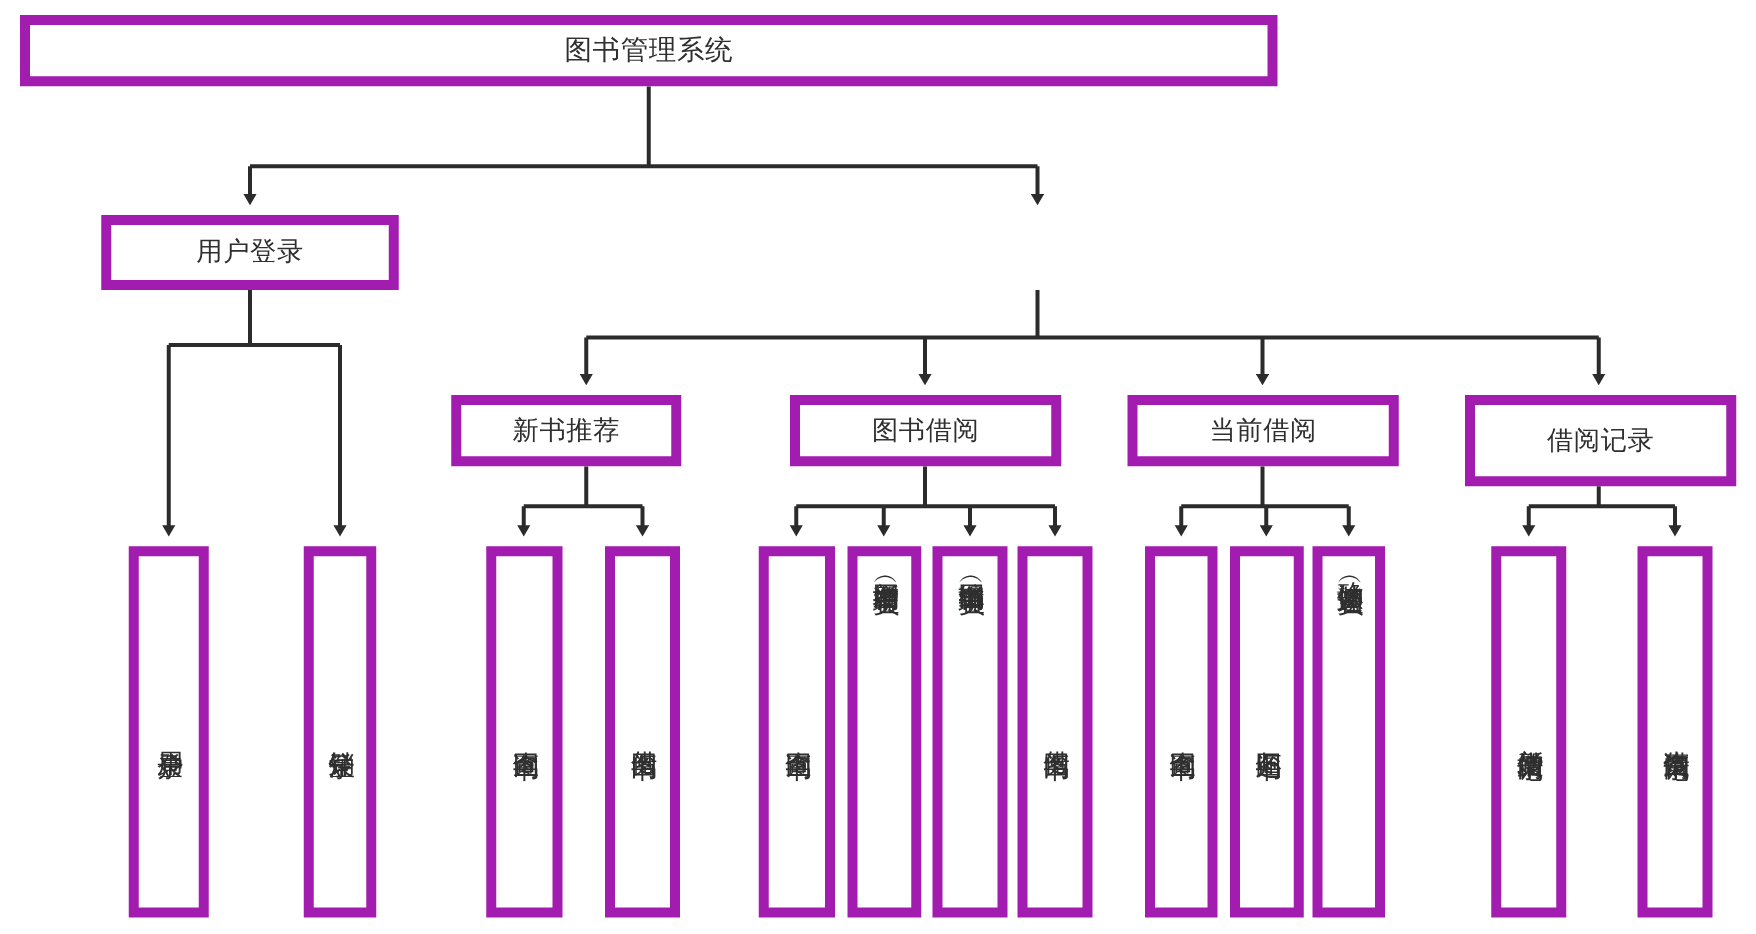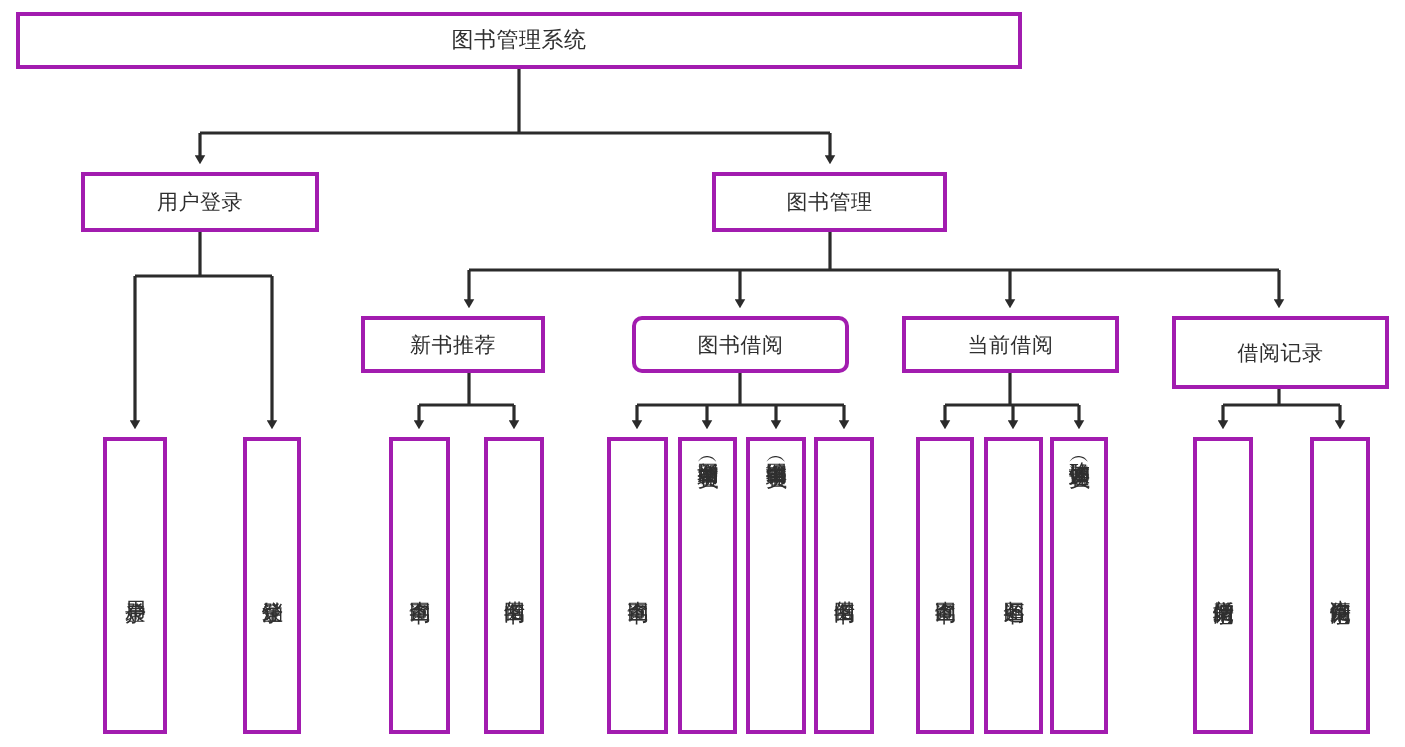--- a/index.html
+++ b/index.html
@@ -20,21 +20,21 @@
   #diagram-svg {
     position: absolute;
     left: 0;
     top: 0;
     width: 1405px;
     height: 747px;
   }
   .node-box {
     position: absolute;
     box-sizing: border-box;
-    border: 4px solid #a21caf;
+    border: 8px solid #a21caf;
     background: #ffffff;
     display: flex;
     align-items: center;
     justify-content: center;
     overflow: hidden;
   }
   .node-label-h {
     font-size: 21px;
     color: #2f2f2f;
     line-height: 1.1;
@@ -138,28 +138,25 @@
     </g>
   </svg>
 
   <div class="node-box" style="left:16px; top:12px; width:1006px; height:57px;">
     <span class="node-label-h root">图书管理系统</span>
   </div>
 
   <div class="node-box" style="left:81px; top:172px; width:238px; height:60px;">
     <span class="node-label-h">用户登录</span>
   </div>
-  <div class="node-box" style="left:712px; top:172px; width:235px; height:60px;">
-    <span class="node-label-h">图书管理</span>
-  </div>
 
   <div class="node-box" style="left:361px; top:316px; width:184px; height:57px;">
     <span class="node-label-h">新书推荐</span>
   </div>
-  <div class="node-box" style="left:632px; top:316px; width:217px; height:57px;border-radius:10px;">
+  <div class="node-box" style="left:632px; top:316px; width:217px; height:57px;">
     <span class="node-label-h">图书借阅</span>
   </div>
   <div class="node-box" style="left:902px; top:316px; width:217px; height:57px;">
     <span class="node-label-h">当前借阅</span>
   </div>
   <div class="node-box" style="left:1172px; top:316px; width:217px; height:73px;">
     <span class="node-label-h">借阅记录</span>
   </div>
 
   <div class="node-box leaf-box center-v" style="left:103px; top:437px; width:64px; height:297px;">

